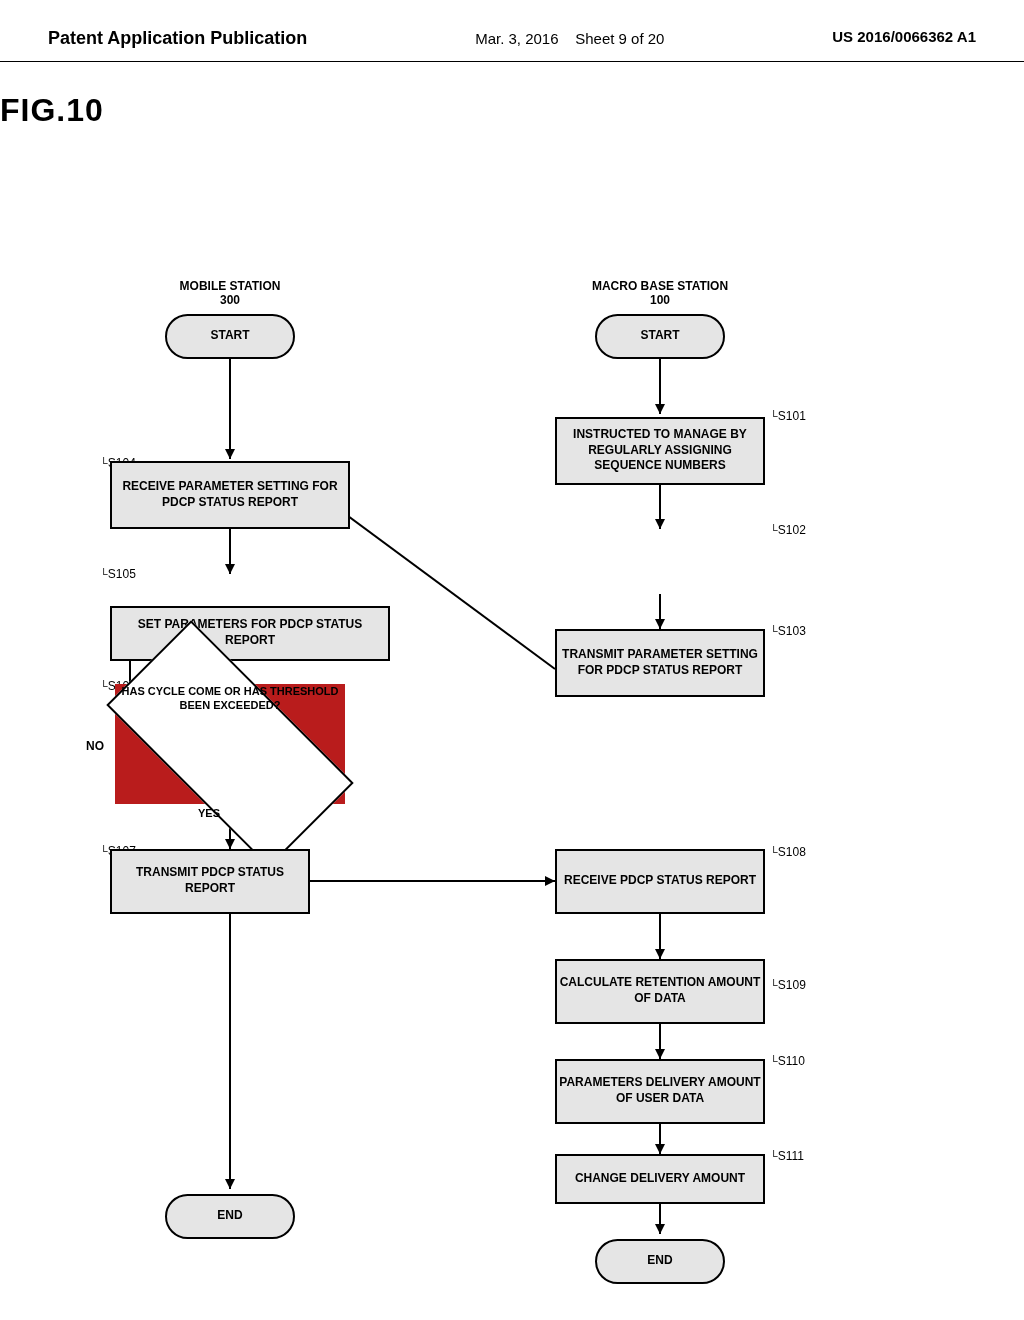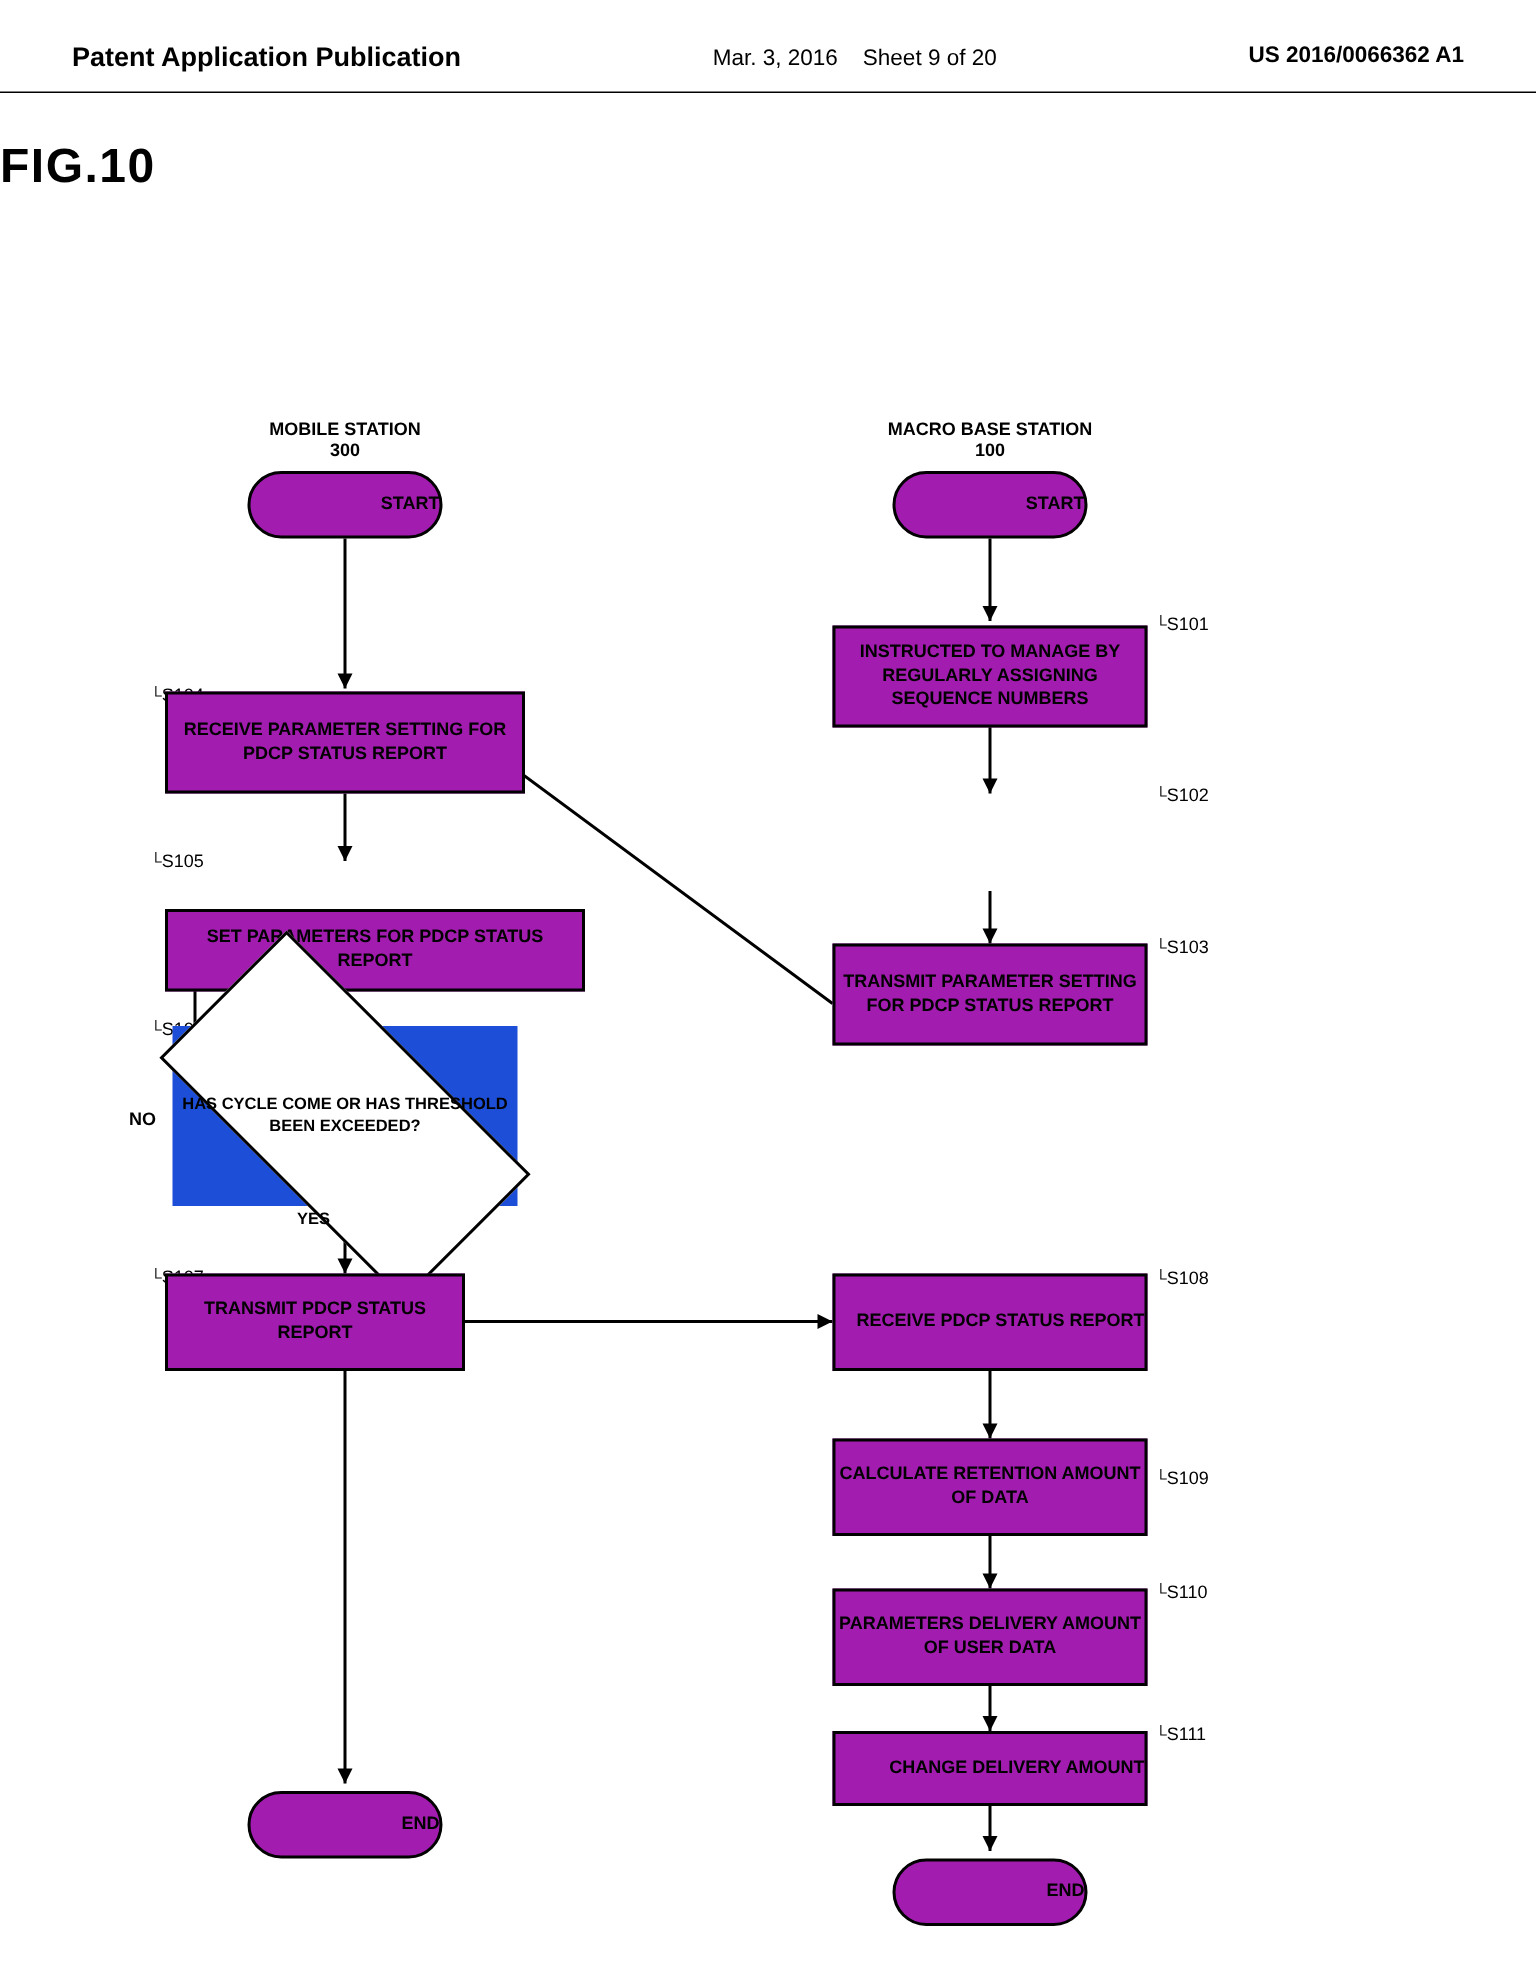--- a/index.html
+++ b/index.html
@@ -41,40 +41,40 @@
     .diagram-area {
       position: relative;
       width: 100%;
       height: 1120px;
       margin-top: 10px;
     }
     
     .box {
       position: absolute;
       border: 2px solid #000;
-      background: #a21caf;
+      background: #e5e5e5;
       text-align: center;
       font-size: 12px;
       font-weight: bold;
       display: flex;
       align-items: center;
-      justify-content: flex-end;
+      justify-content: center;
       line-height: 1.3;
     }
     .rounded {
       border-radius: 30px;
     }
     .diamond {
       position: absolute;
-      background: #1d4ed8;
+      background: #b91c1c;
       text-align: center;
       font-size: 11px;
       font-weight: bold;
       display: flex;
-      align-items: center;
+      align-items: flex-start;
       justify-content: center;
     }
     .diamond-inner {
       width: 100%;
       height: 100%;
       transform: rotate(45deg);
       border: 2px solid #000;
       position: absolute;
       background: #fff;
     }

